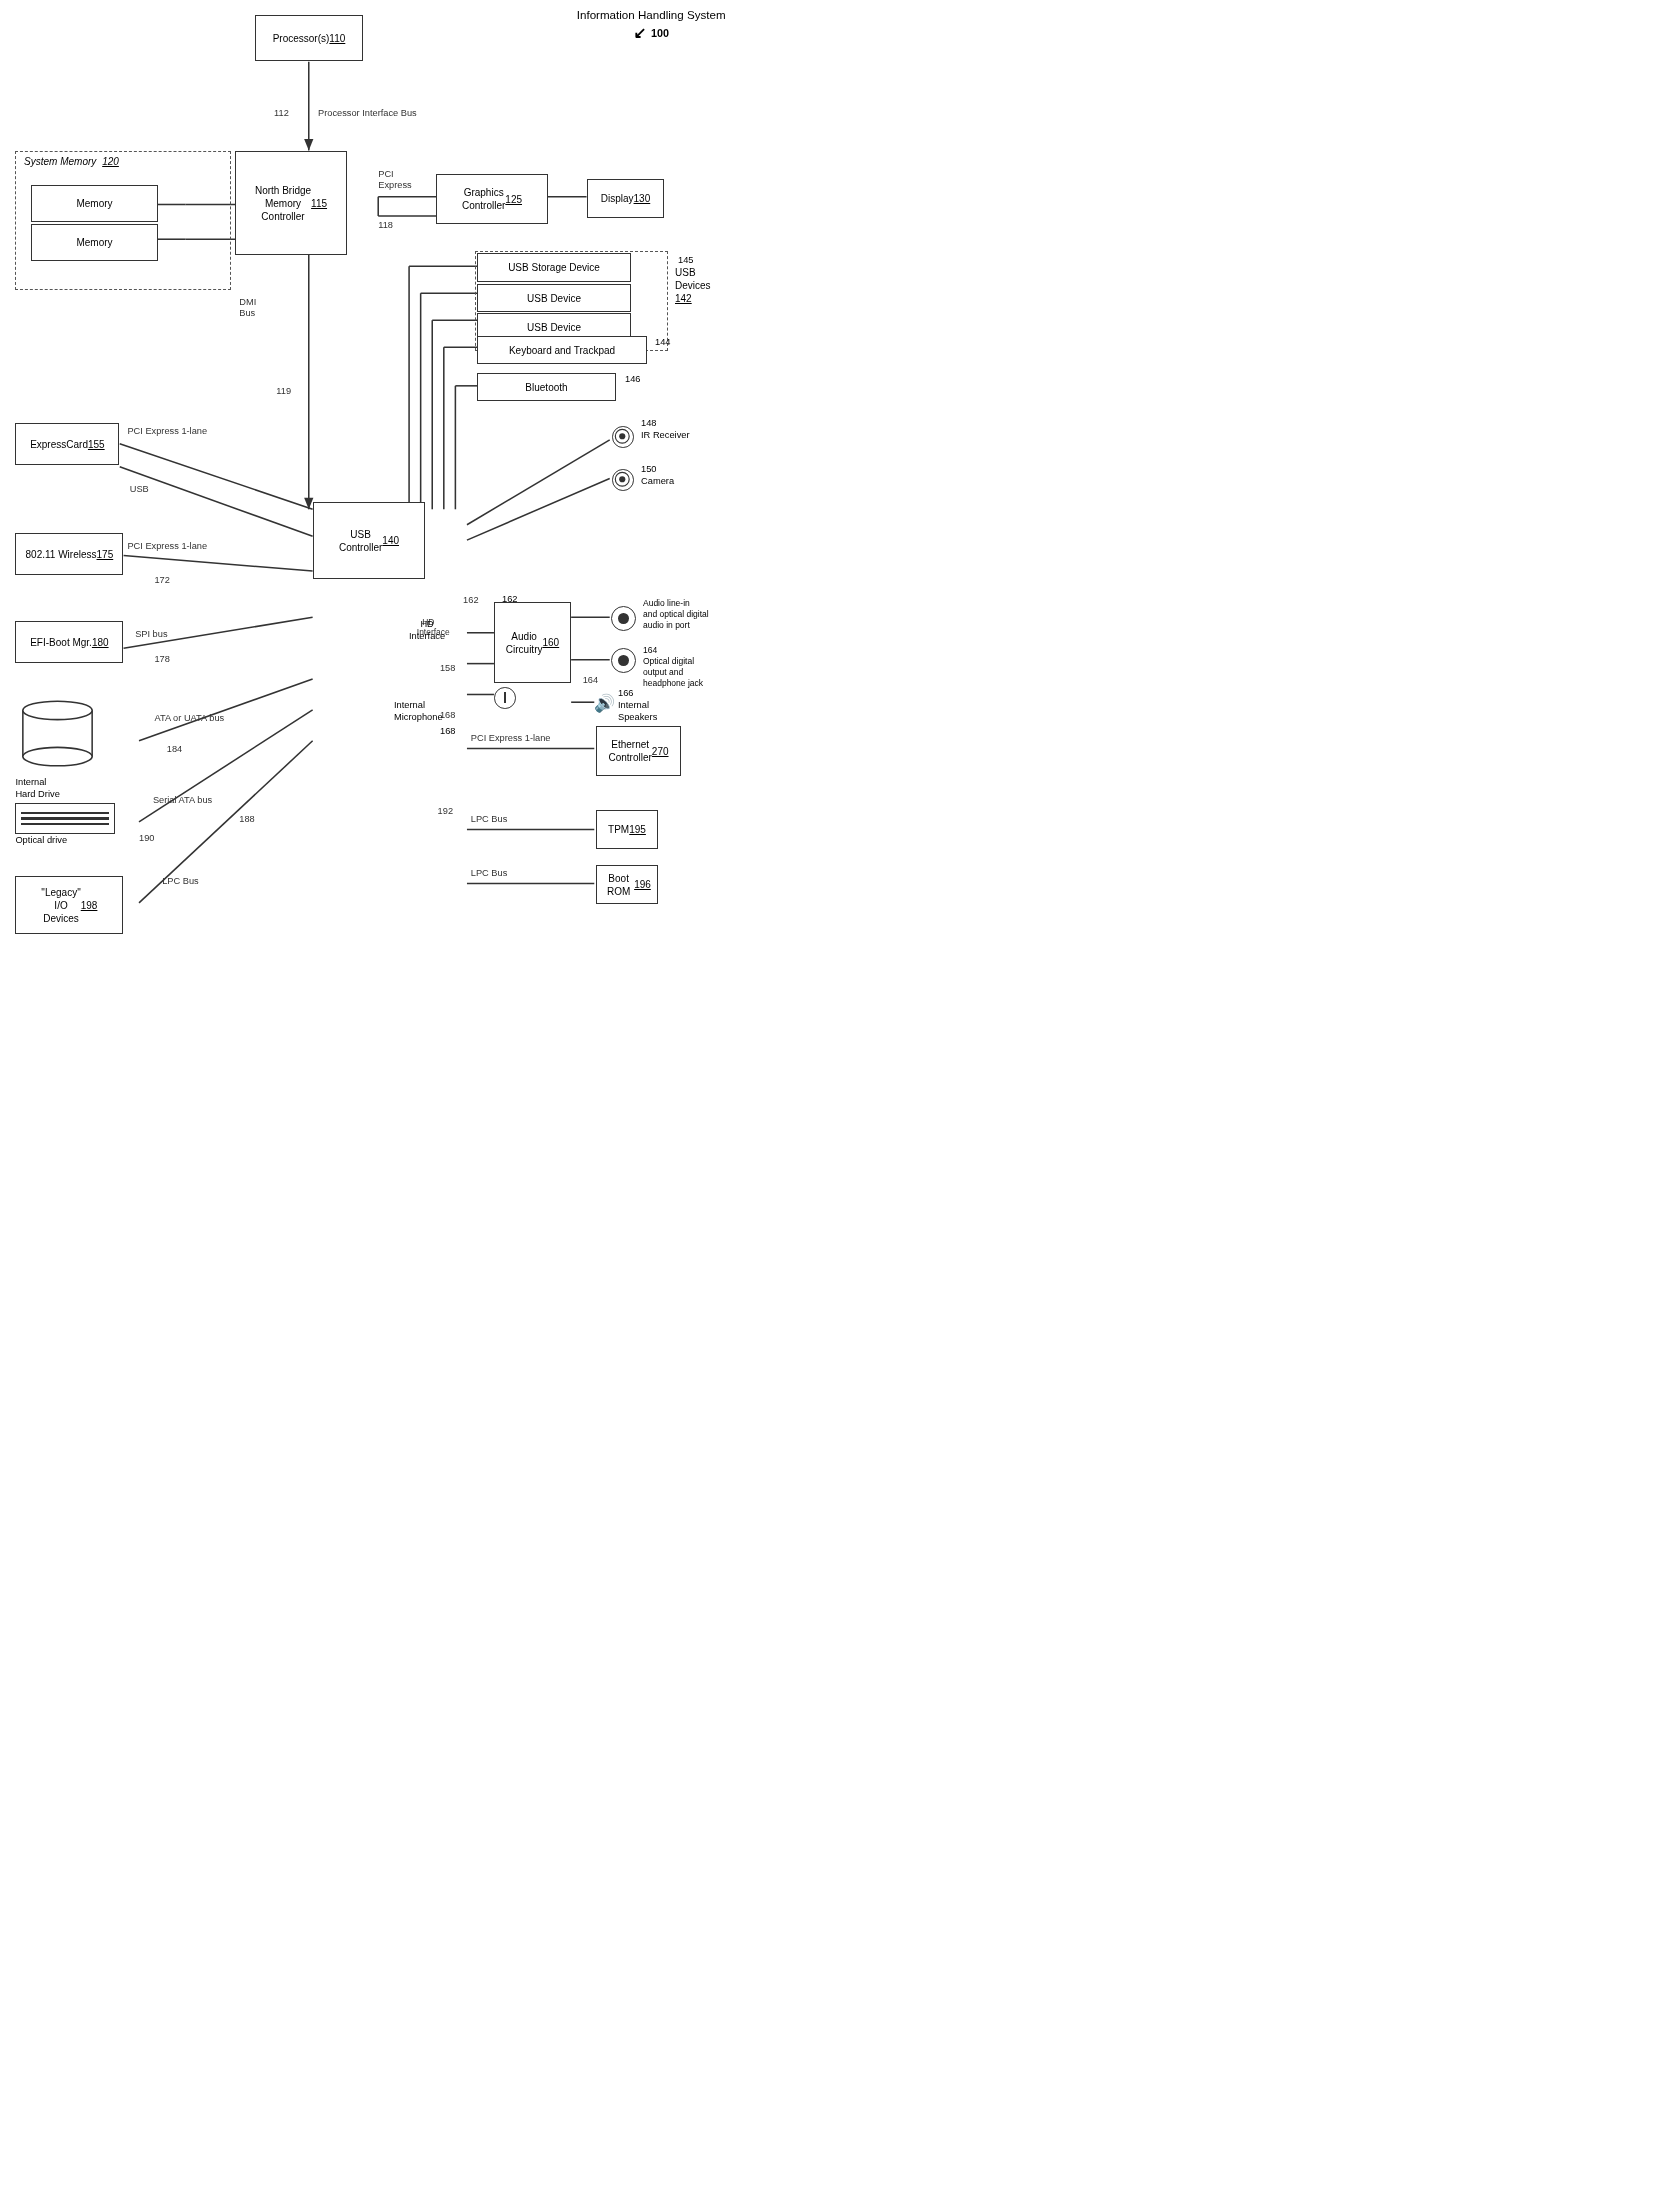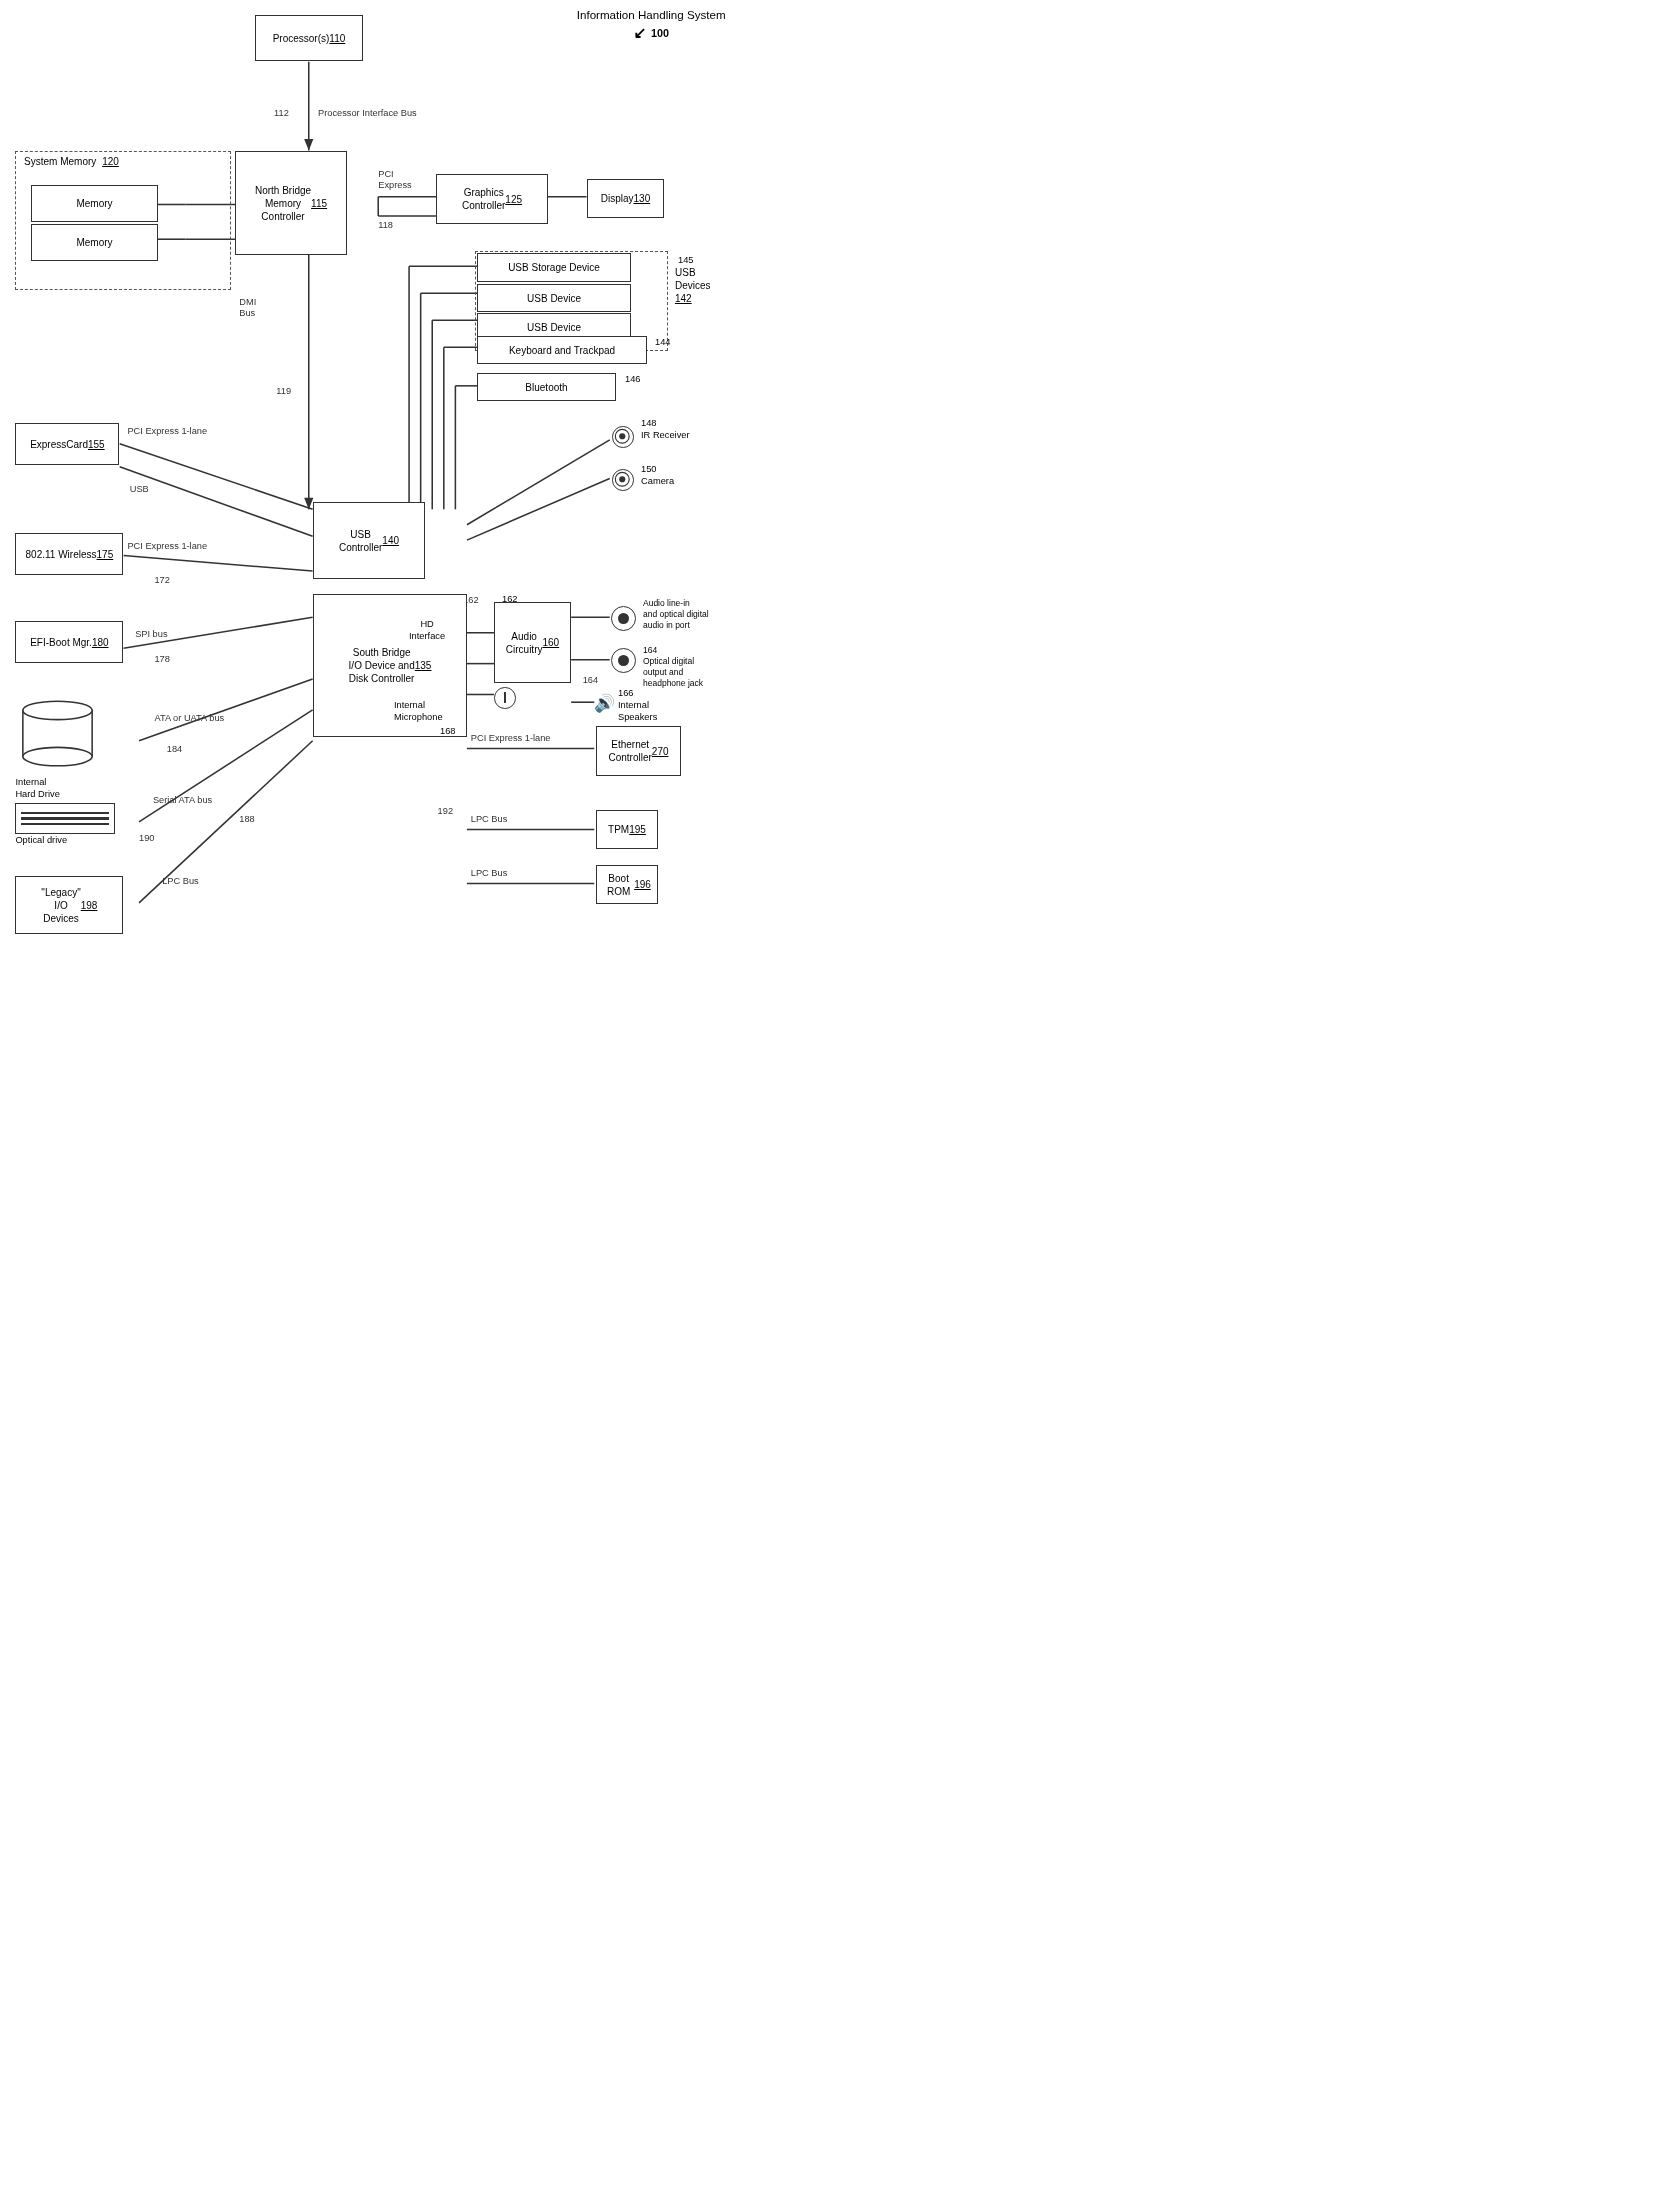--- a/index.html
+++ b/index.html
@@ -196,21 +196,21 @@
     <line x1="605" y1="1145" x2="770" y2="1145" stroke="#333" stroke-width="2"></line>
     <text x="610" y="1135" font-size="12" fill="#333">LPC Bus</text>
   </svg>
 
   <div class="box" style="left:255px; top:15.4px; width:108px; height:46px;">
     <span>Processor(s)</span>
     <span class="num">110</span>
   </div>
 
   <div class="dashed-box" style="left:15.4px; top:151px; width:216px; height:139px;">
-    <div style="position:absolute; top:3.9px; left:7.7px; font-size:10px;">
+    <div style="position:absolute; top:3.9px; left:7.7px; font-size:10px;font-style:italic;">
       <span>System Memory</span>
       <span class="num" style="text-decoration:underline; margin-left:3.1px;">120</span>
     </div>
   </div>
 
   <div class="box" style="left:31px; top:185px; width:127px; height:37px;">
     <span>Memory</span>
   </div>
 
   <div class="box" style="left:31px; top:224px; width:127px; height:37px;">
@@ -334,26 +334,20 @@
     <span>Optical drive</span>
   </div>
 
   <div class="box" style="left:15.4px; top:876px; width:108px; height:58px;">
     <span style="white-space:pre-line;">"Legacy"
 I/O
 Devices</span>
     <span class="num">198</span>
   </div>
 
-  <div class="box" style="left:313px; top:594px; width:154px; height:143px;">
-    <span style="white-space:pre-line; text-align:center;">South Bridge
-I/O Device and
-Disk Controller</span>
-    <span class="num">135</span>
-  </div>
 
   <div style="position:absolute; left:409px; top:618px; font-size:9.3px; line-height:1.3; text-align:center;">
     <div>HD</div>
     <div>Interface</div>
   </div>
 
   <div class="box" style="left:494px; top:602px; width:77px; height:81px;">
     <span style="white-space:pre-line;">Audio
 Circuitry</span>
     <span class="num">160</span>

